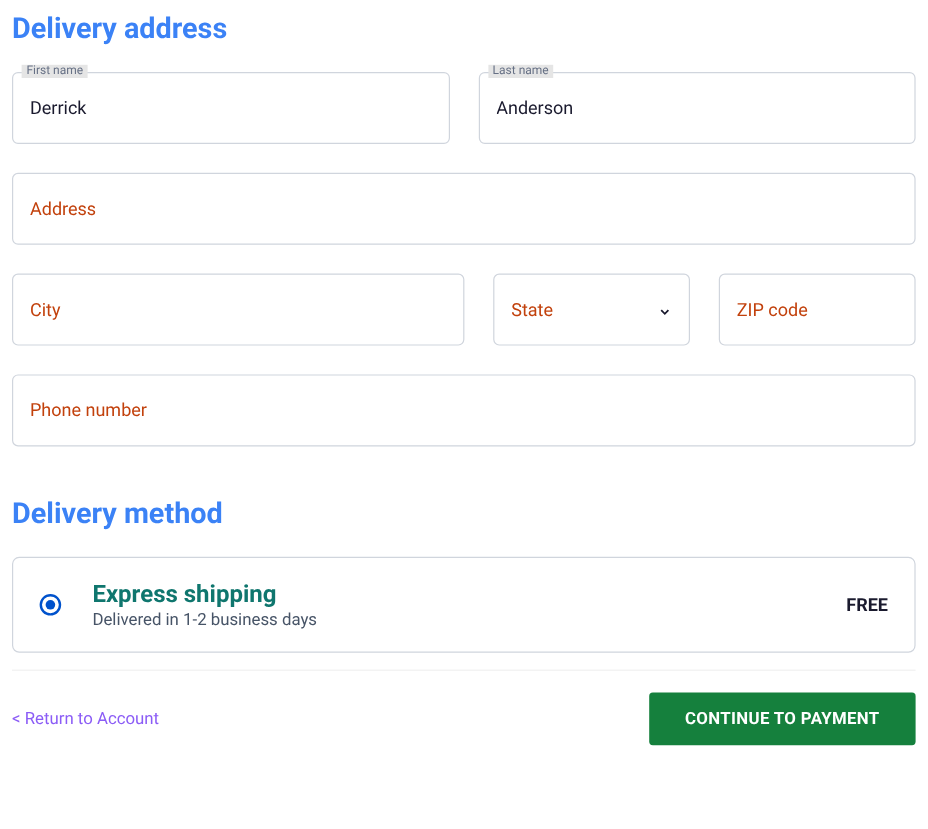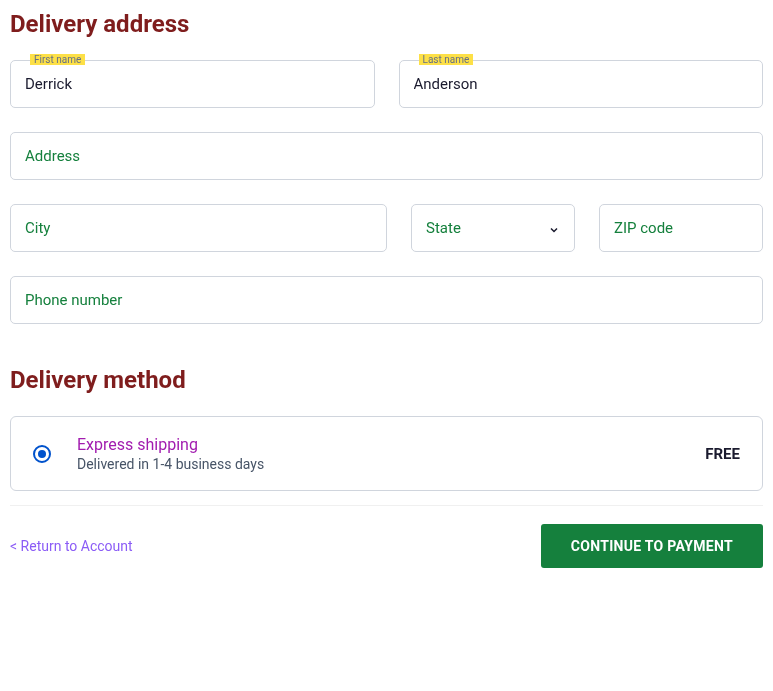--- a/index.html
+++ b/index.html
@@ -10,63 +10,63 @@
     body {
       font-family: -apple-system, BlinkMacSystemFont, "Segoe UI", Roboto, Arial, sans-serif;
       width: 773px;
       padding: 10px;
       color: #1a1a2e;
     }
     h2 {
       font-size: 24px;
       font-weight: 700;
       margin-bottom: 22px;
-      color: #7f1d1d;
+      color: #3b82f6;
     }
     .form-section {
       margin-bottom: 42px;
     }
     .field-row {
       display: flex;
       gap: 24px;
       margin-bottom: 24px;
     }
     .field-row.triple .field:nth-child(1) { flex: 1; }
     .field-row.triple .field.select { flex: 0 0 164px; }
     .field-row.triple .field:nth-child(3) { flex: 0 0 164px; }
     .field {
       flex: 1;
       position: relative;
     }
     .field input, .field .select-box {
       width: 100%;
-      height: 48px;
+      height: 60px;
       border: 1px solid #d0d5dd;
       border-radius: 5px;
       padding: 0 14px;
       font-size: 15px;
       color: #1a1a2e;
       background: #fff;
       outline: none;
       font-family: inherit;
     }
     .field input::placeholder, .select-placeholder {
-      color: #15803d;
+      color: #c2410c;
       font-size: 15px;
     }
     .field.floated input {
       padding-top: 0;
     }
     .float-label {
       position: absolute;
       top: -6px;
-      left: 20px;
+      left: 8px;
       font-size: 10px;
       color: #667085;
-      background: #fde047;
+      background: #e5e5e5;
       padding: 0 4px;
     }
     
     .field.floated::before {
       content: '';
       position: absolute;
       top: -1px;
       left: 10px;
       height: 2px;
       background: #fff;
@@ -107,23 +107,23 @@
     .radio .dot {
       width: 8px;
       height: 8px;
       border-radius: 50%;
       background: #0052cc;
     }
     .ship-body {
       flex: 1;
     }
     .ship-title {
-      font-weight: 400;
-      font-size: 16px;
-      color: #a21caf;
+      font-weight: 700;
+      font-size: 20px;
+      color: #0f766e;
     }
     .ship-sub {
       font-size: 14px;
       color: #475467;
       margin-top: 2px;
     }
     .ship-price {
       font-weight: 700;
       font-size: 15px;
       color: #1a1a2e;
@@ -206,21 +206,21 @@
 
 <div class="form-section" style="margin-bottom:0;">
   <h2>Delivery method</h2>
 
   <div class="shipping-option">
     <div class="radio">
       <div class="dot"></div>
     </div>
     <div class="ship-body">
       <div class="ship-title">Express shipping</div>
-      <div class="ship-sub">Delivered in 1-4 business days</div>
+      <div class="ship-sub">Delivered in 1-2 business days</div>
     </div>
     <div class="ship-price">FREE</div>
   </div>
 </div>
 
 <div class="footer-row">
   <span class="back-link">&lt; Return to Account</span>
   <button class="continue-btn">CONTINUE TO PAYMENT</button>
 </div>
 

